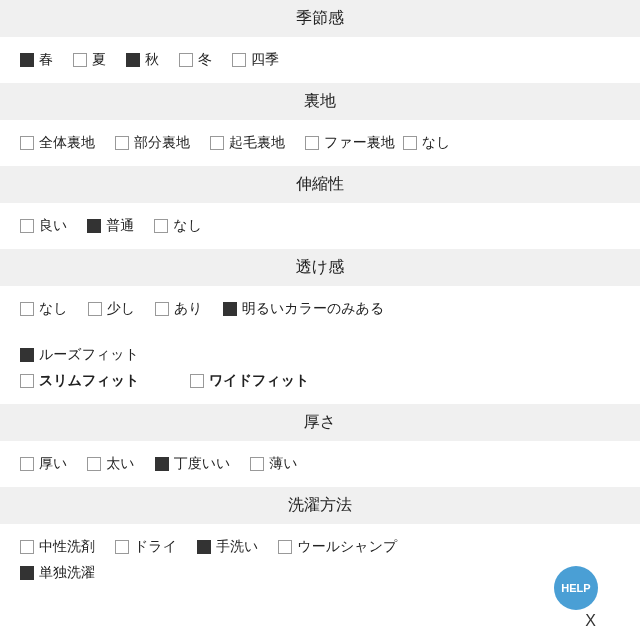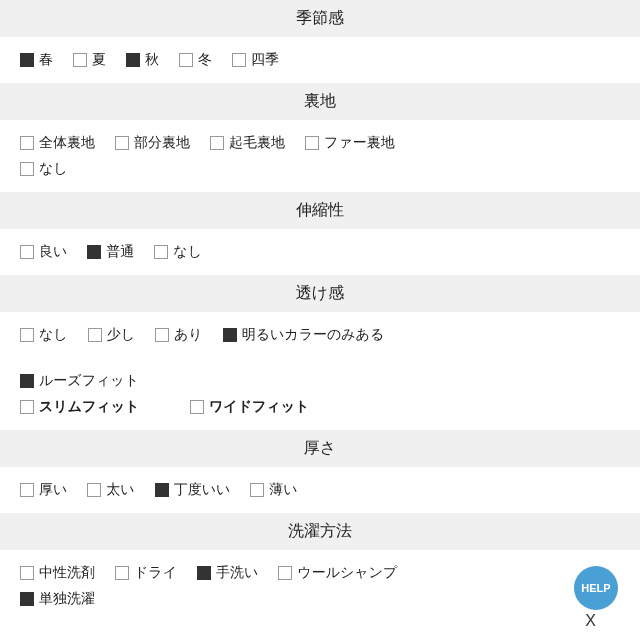--- a/index.html
+++ b/index.html
@@ -55,21 +55,21 @@
       height: 14px;
       border: 1px solid #999;
       display: inline-block;
       flex-shrink: 0;
       background: #fff;
     }
 
     .help-button {
       position: fixed;
       bottom: 30px;
-      right: 22px;
+      right: 42px;
       width: 44px;
       height: 44px;
       border-radius: 50%;
       background: #4a9fd5;
       color: #fff;
       font-size: 11px;
       font-weight: bold;
       display: flex;
       align-items: center;
       justify-content: center;
@@ -110,21 +110,21 @@
     </div>
     <div class="checkbox-item">
       <span class="cb-empty"></span>
       <span>四季</span>
     </div>
   </div>
 </div>
 
 <div class="section">
   <div class="section-header">裏地</div>
-  <div class="section-body" style="flex-direction:column; align-items:flex-start; gap:8px;">
+  <div class="section-body" style="flex-direction:row; align-items:flex-start; gap:8px;">
     <div style="display:flex; flex-wrap:wrap; gap:10px 20px;">
       <div class="checkbox-item">
         <span class="cb-empty"></span>
         <span>全体裏地</span>
       </div>
       <div class="checkbox-item">
         <span class="cb-empty"></span>
         <span>部分裏地</span>
       </div>
       <div class="checkbox-item">

